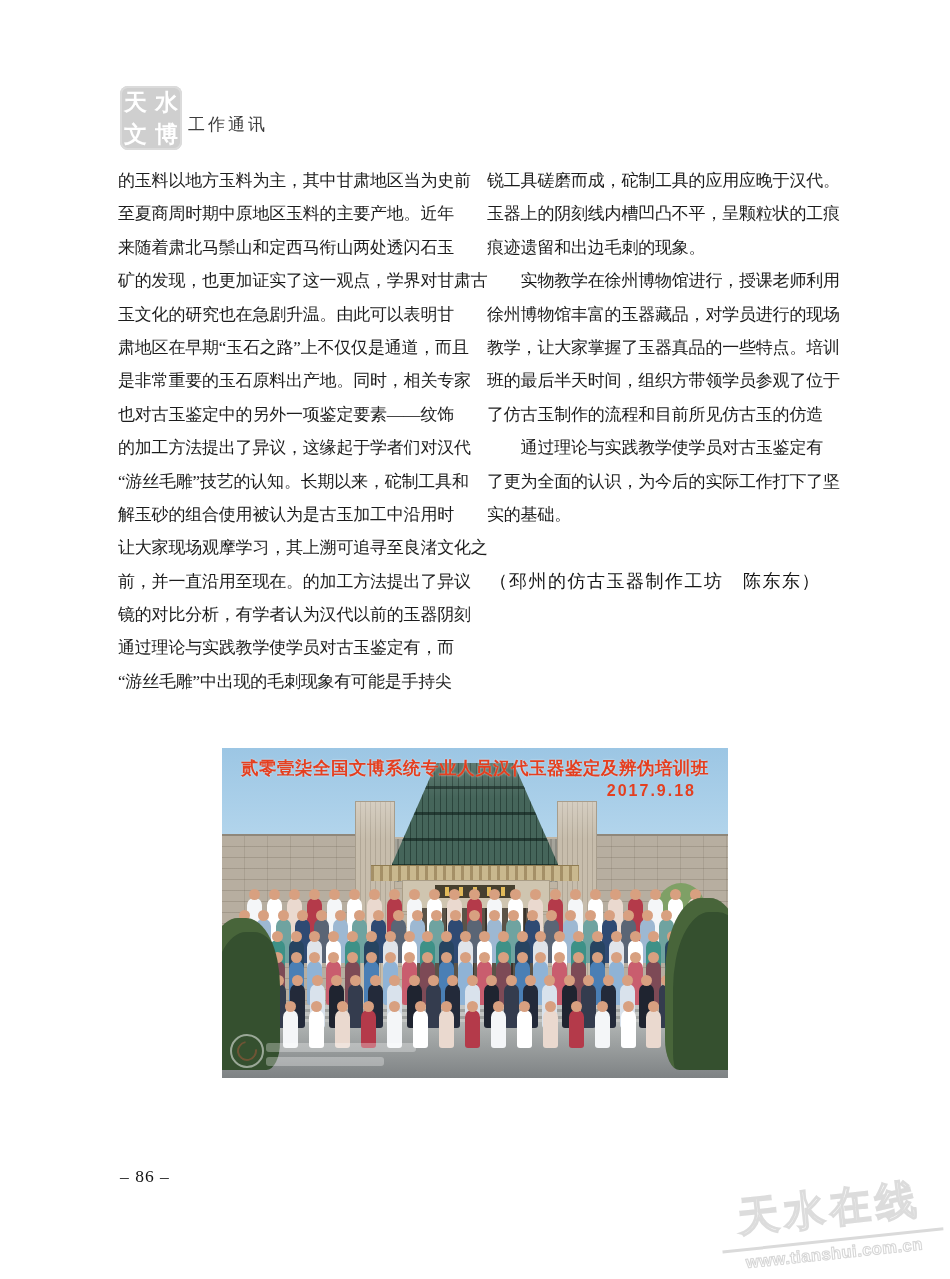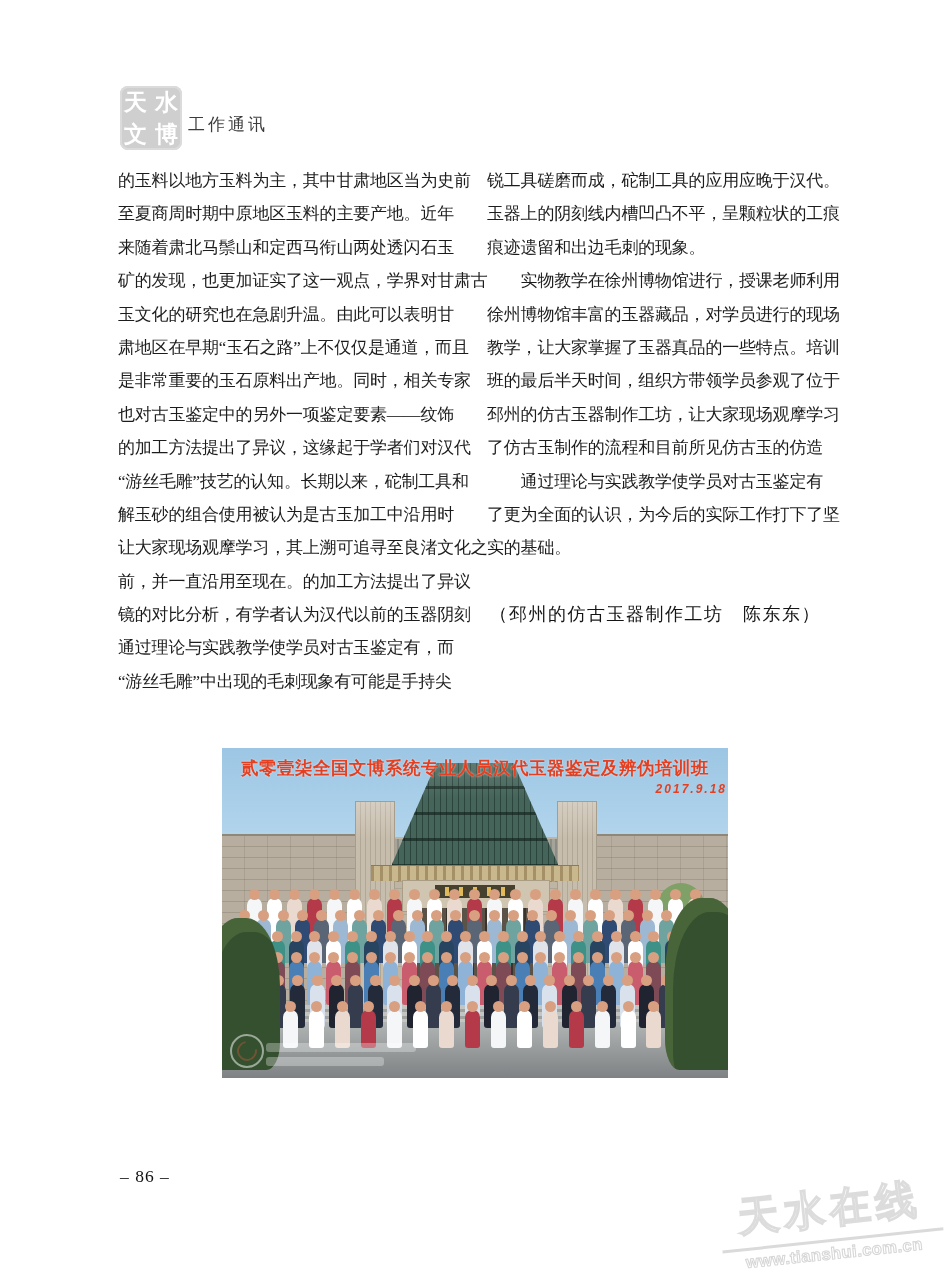--- a/index.html
+++ b/index.html
@@ -72,22 +72,22 @@
   .bush-left{left:-3.5%;width:15%;}
   .bush-right{right:-3.5%;width:16%;height:52%;}
   .prow{display:flex;justify-content:space-between;}
   .pp{position:relative;display:block;width:15px;height:44px;border-radius:7px 7px 3px 3px;}
   .pp::before{content:"";position:absolute;top:-9px;left:2px;width:11px;height:11px;
         border-radius:50%;background:#d8a080;}
   .prow-seated .pp{height:38px;}
   .photo-title{left:0;right:0;top:8px;text-align:center;color:#e43f20;font-weight:bold;
         font-size:17.5px;letter-spacing:.5px;font-family:"Liberation Sans",sans-serif;
         text-shadow:0 0 2px rgba(255,255,255,.7);}
-  .photo-date{top:34px;right:1px;color:#e43f20;font-weight:bold;font-size:12px;
-        letter-spacing:2px;font-family:"Liberation Sans",sans-serif;font-style:italic;}
+  .photo-date{top:34px;right:32px;color:#e43f20;font-weight:bold;font-size:16px;
+        letter-spacing:2px;font-family:"Liberation Sans",sans-serif;}
   .pwm-circle{left:8px;bottom:10px;width:30px;height:30px;border:2px solid rgba(255,255,255,.5);
         border-radius:50%;}
   .pwm-circle::after{content:"";position:absolute;inset:5px;border:2px solid rgba(180,90,60,.45);
         border-radius:50%;border-top-color:transparent;transform:rotate(35deg);}
   .pwm-bar{height:9px;background:rgba(255,255,255,.30);border-radius:3px;}
   .pwm-bar1{left:44px;bottom:26px;width:150px;}
   .pwm-bar2{left:44px;bottom:12px;width:118px;}
 
   
   .page-number{position:absolute;left:120px;top:1166px;font-size:17.5px;letter-spacing:1px;color:#111;}
@@ -135,21 +135,20 @@
 
   <div class="col col-right">
     <div>
         <div class="tline">锐工具磋磨而成，砣制工具的应用应晚于汉代。</div>
         <div class="tline">玉器上的阴刻线内槽凹凸不平，呈颗粒状的工痕</div>
         <div class="tline">痕迹遗留和出边毛刺的现象。</div>
         <div class="tline">　　实物教学在徐州博物馆进行，授课老师利用</div>
         <div class="tline">徐州博物馆丰富的玉器藏品，对学员进行的现场</div>
         <div class="tline">教学，让大家掌握了玉器真品的一些特点。培训</div>
         <div class="tline">班的最后半天时间，组织方带领学员参观了位于</div>
-        <div class="tline">邳州的仿古玉器制作工坊，让大家现场观摩学习</div>
         <div class="tline">了仿古玉制作的流程和目前所见仿古玉的仿造</div>
         <div class="tline">　　通过理论与实践教学使学员对古玉鉴定有</div>
         <div class="tline">了更为全面的认识，为今后的实际工作打下了坚</div>
         <div class="tline">实的基础。</div>
       </div>
     <div class="byline">（邳州的仿古玉器制作工坊　陈东东）</div>
   </div>
 
   <figure class="photo" style="margin:0;">
     <div class="wing wing-left"></div>

